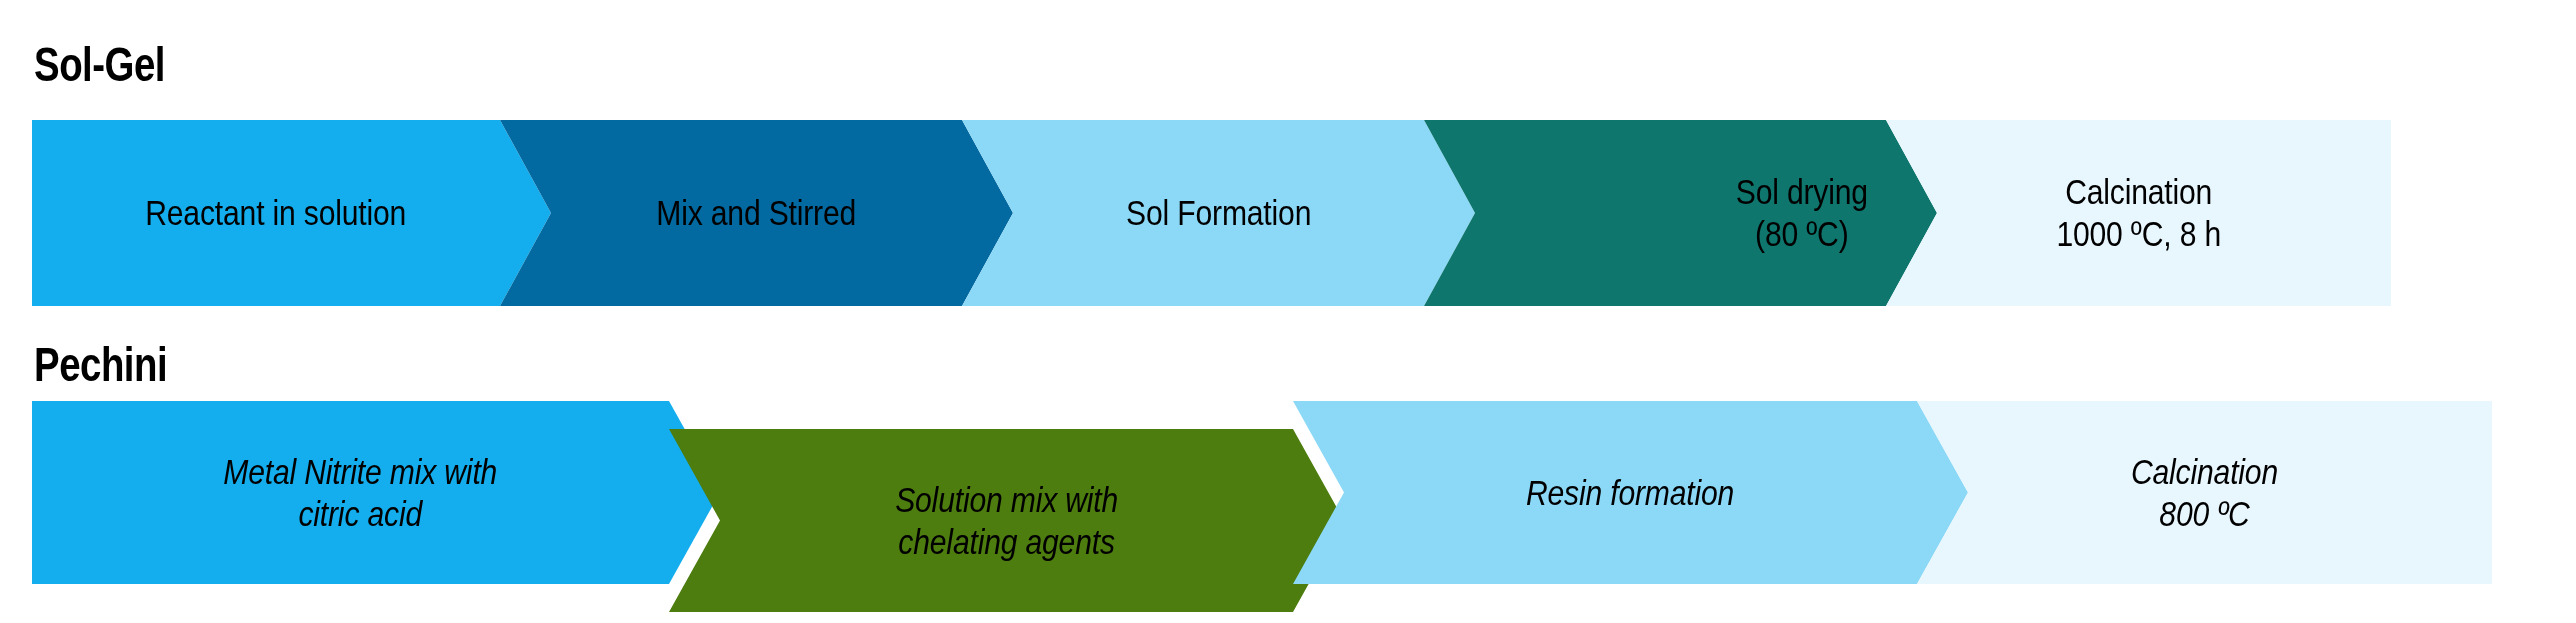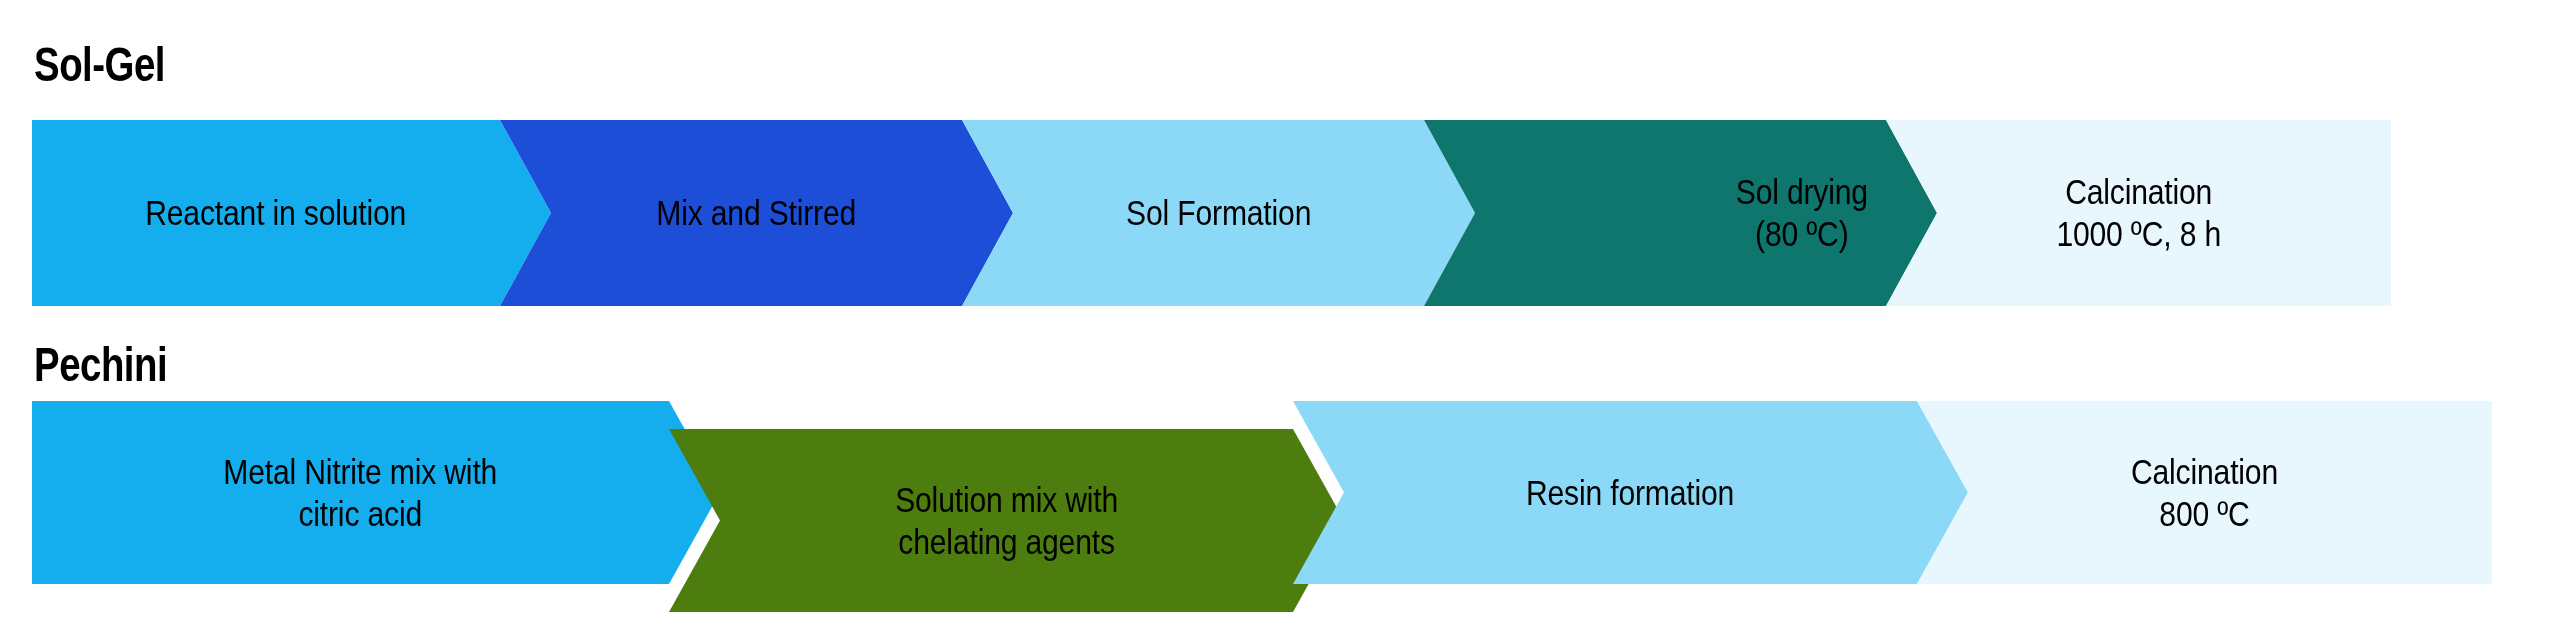--- a/index.html
+++ b/index.html
@@ -35,21 +35,21 @@
   #heading-pechini { top: 338px; }
 
   .process-row {
     position: absolute;
     left: 32px;
     width: 2512px;
     display: flex;
     align-items: stretch;
   }
   #row-sol-gel  { top: 120px; height: 186px; }
-  #row-pechini  { top: 401px; height: 183px; }
+  #row-pechini  { top: 401px; height: 183px; font-style: italic; }
 
   .step {
     position: relative;
     flex: 0 0 auto;
     height: 100%;
     display: flex;
     align-items: center;
     justify-content: center;
     text-align: center;
     color: #000000;
@@ -85,21 +85,21 @@
 <div id="stage">
 
   <div class="section-heading" id="heading-sol-gel">Sol-Gel</div>
 
   <div class="process-row" id="row-sol-gel">
       <div class="step flat-left" style="background: rgb(20, 174, 238); width: 519px; padding-left: 26px;">
         <div class="step-label">
           <span>Reactant in solution</span>
         </div>
       </div>
-      <div class="step notched" style="background: #1d4ed8; width: 513px;">
+      <div class="step notched" style="background: #0369a1; width: 513px;">
         <div class="step-label">
           <span>Mix and Stirred</span>
         </div>
       </div>
       <div class="step notched" style="background: rgb(140, 217, 247); width: 513px; align-items: center;">
         <div class="step-label">
           <span>Sol Formation</span>
         </div>
       </div>
       <div class="step notched" style="background: #0f766e; width: 513px; justify-content: flex-end;">

